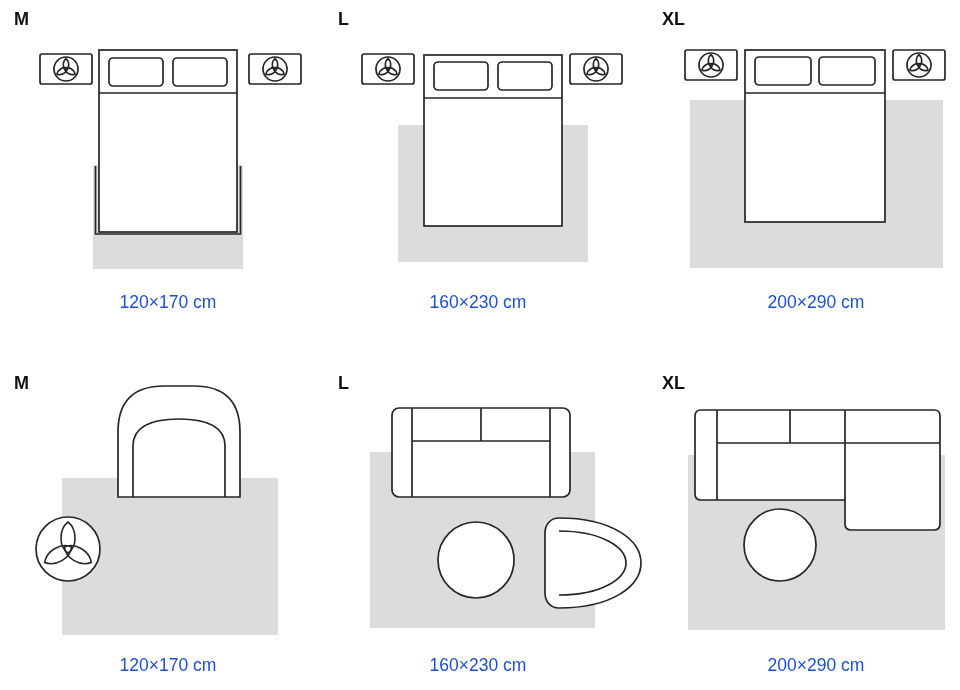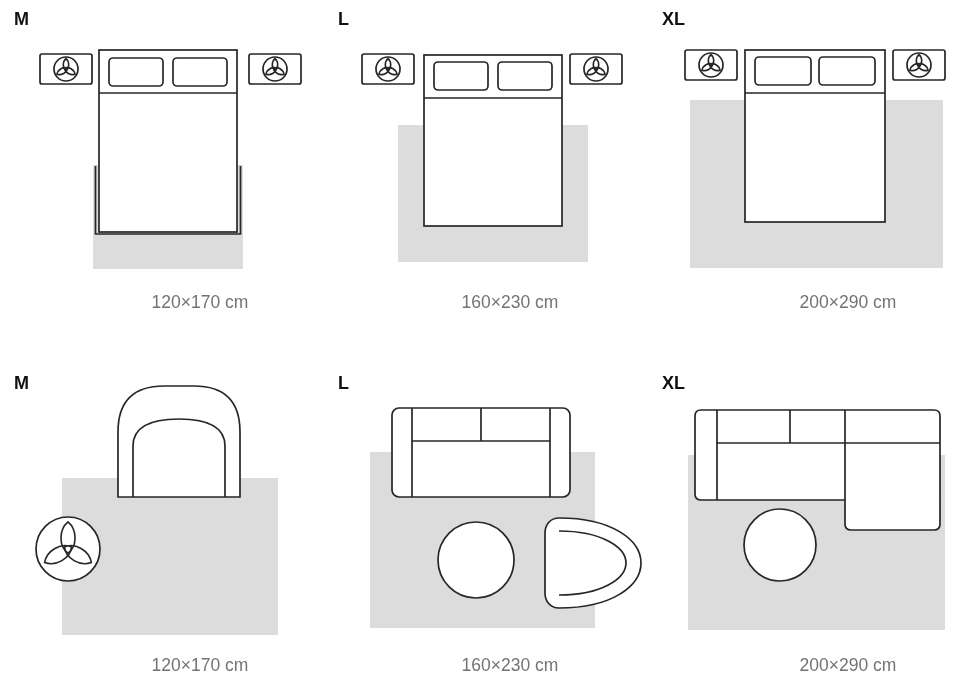--- a/index.html
+++ b/index.html
@@ -1,21 +1,21 @@
 <!DOCTYPE html>
 <html><head>
 <meta charset="utf-8">
 <style>
   * { margin:0; padding:0; box-sizing:border-box; }
   html,body { background:#ffffff; }
   body { font-family:"Liberation Sans","DejaVu Sans",sans-serif; }
   .canvas { position:relative; width:960px; height:690px; background:#ffffff; overflow:hidden; }
   .scene-svg { position:absolute; left:0; top:0; }
   .size-label { position:absolute; font-size:18px; font-weight:700; color:#111111; line-height:20px; }
-  .dims { position:absolute; transform:translateX(-50%); font-size:17.5px; color:#737373; white-space:nowrap; line-height:20px;margin-left:32px; }
+  .dims { position:absolute; transform:translateX(-50%); font-size:17.5px; color:#1d4ed8; white-space:nowrap; line-height:20px; }
   .furn { fill:#ffffff; stroke:#262626; stroke-width:1.7px; }
   .ln   { fill:none;    stroke:#262626; stroke-width:1.7px; }
   .leaf { fill:none;    stroke:#262626; stroke-width:1.6px; }
 </style>
 </head>
 <body>
 
 <div class="canvas">
 
   <svg class="scene-svg" width="960" height="690" viewBox="0 0 960 690">

